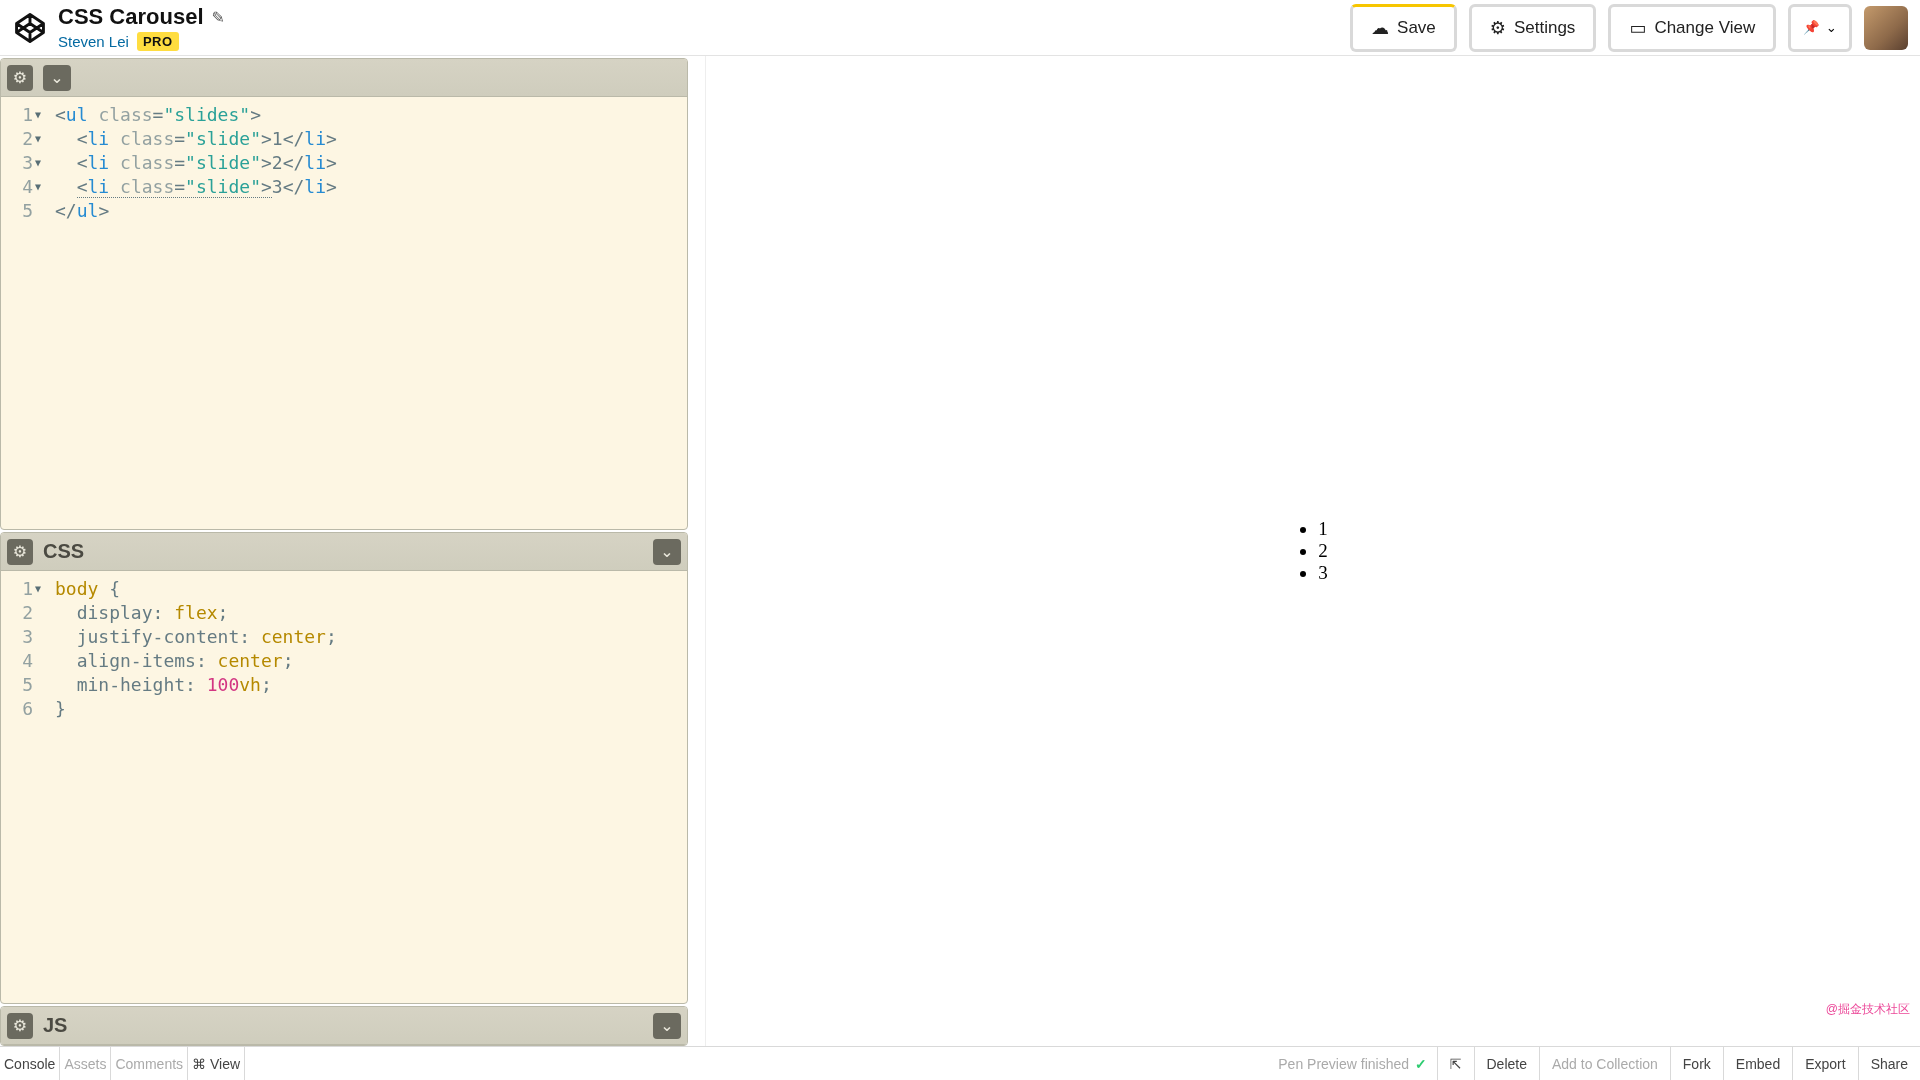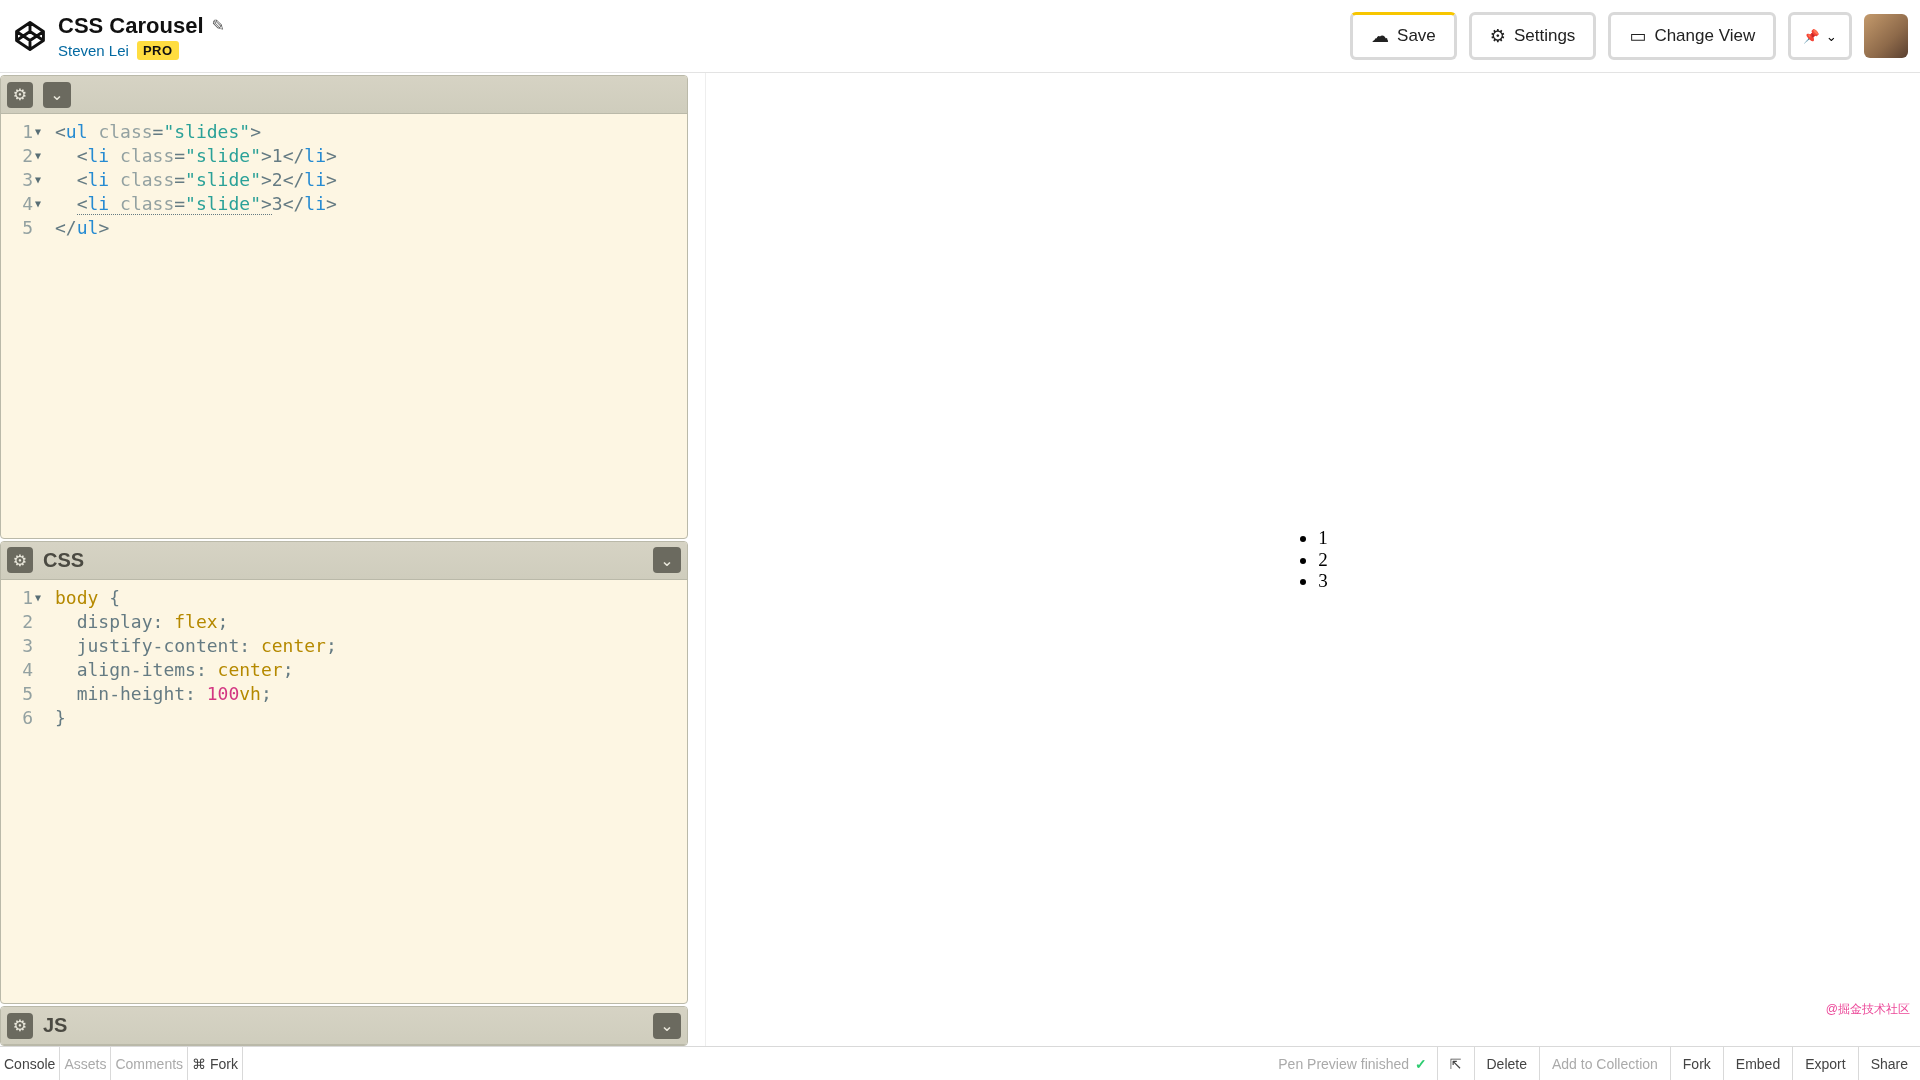--- a/index.html
+++ b/index.html
@@ -1,19 +1,19 @@
 <!DOCTYPE html>
 <html><head>
 <meta charset="utf-8">
 <style>
 * { margin: 0; padding: 0; box-sizing: border-box; }
 body { font-family: -apple-system, BlinkMacSystemFont, "Segoe UI", Arial, sans-serif; height: 100vh; display: flex; flex-direction: column; background: #fff; }
 
 
-.header { display: flex; align-items: center; padding: 8px 12px; border-bottom: 1px solid #e3e3e3; height: 73px; }
+.header { display: flex; align-items: center; padding: 8px 12px; border-bottom: 1px solid #e3e3e3; height: 56px; }
 .logo-box { width: 36px; height: 36px; margin-right: 10px; display:flex; align-items:center; justify-content:center; }
 .title-block { flex-grow: 0; }
 .title-row { display: flex; align-items: center; gap: 8px; }
 .pen-title { font-size: 22px; font-weight: 700; color: #111; }
 .pencil { color: #555; font-size: 16px; }
 .author-row { display: flex; align-items: center; gap: 8px; margin-top: 2px; }
 .author-name { font-size: 15px; color: #0369a1; }
 .pro-badge { background: #ffdd40; color: #111; font-size: 13px; font-weight: 700; padding: 2px 6px; border-radius: 3px; letter-spacing: 0.5px; }
 .header-spacer { flex: 1; }
 .hdr-btn { display: flex; align-items: center; gap: 8px; border: 3px solid #d9d9d9; border-radius: 6px; background: #fff; padding: 10px 18px; font-size: 17px; color: #222; cursor: pointer; margin-left: 12px; height: 48px; }
@@ -210,21 +210,21 @@
       </ul>
     </div>
     <div class="watermark">@掘金技术社区</div>
   </div>
 </div>
 
 <div class="footer">
   <div class="fbtn">Console</div>
   <div class="fbtn dim">Assets</div>
   <div class="fbtn dim">Comments</div>
-  <div class="fbtn">⌘ Fork</div>
+  <div class="fbtn">⌘ View</div>
   <div class="footer-spacer"></div>
   <div class="status">
     <span>Pen Preview finished</span>
     <span class="check">✓</span>
   </div>
   <div class="rbtn">⇱</div>
   <div class="rbtn">Delete</div>
   <div class="rbtn dim">Add to Collection</div>
   <div class="rbtn">Fork</div>
   <div class="rbtn">Embed</div>

